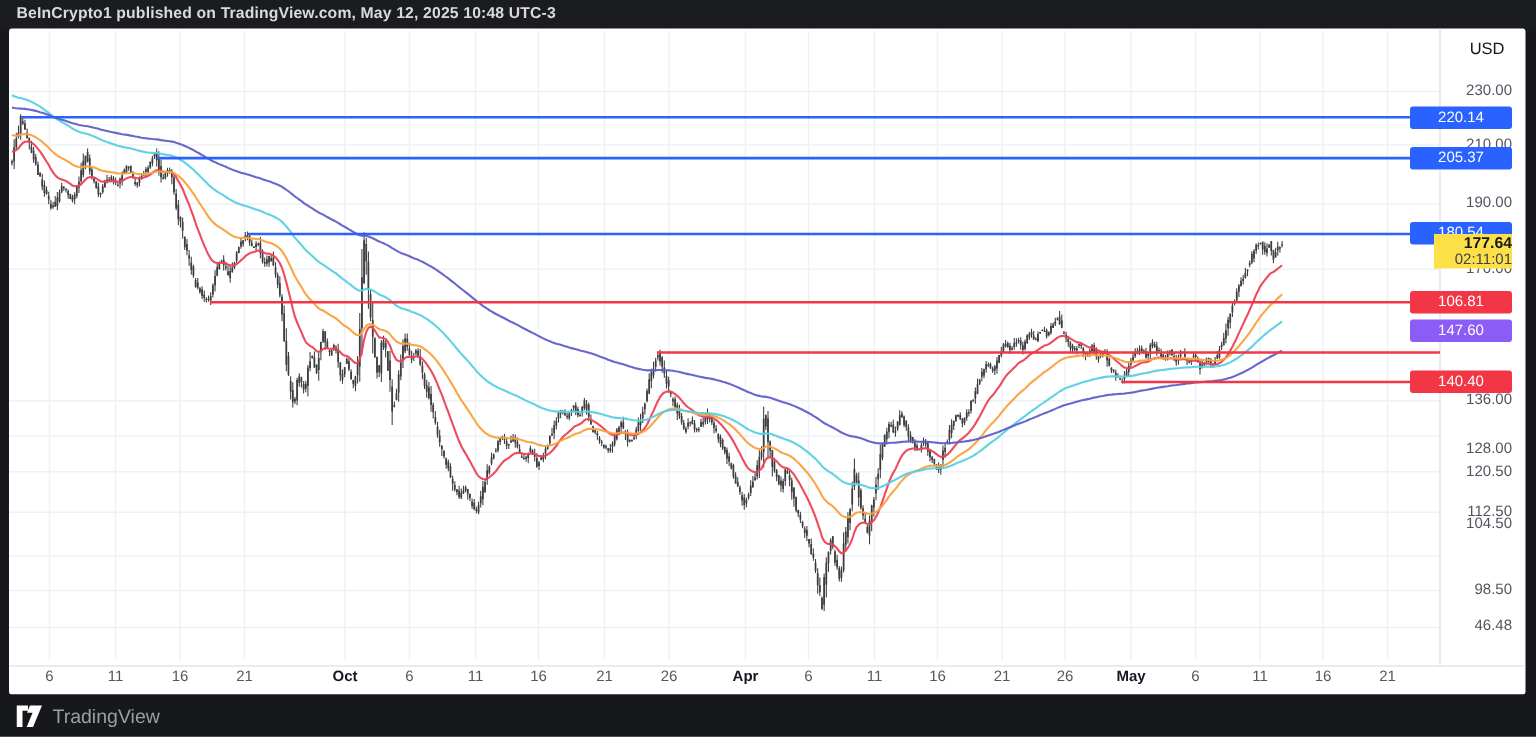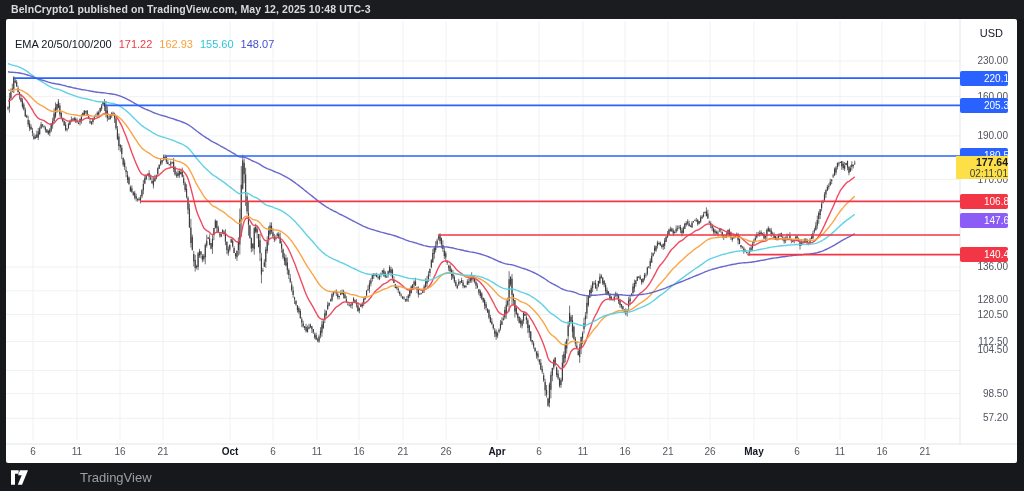--- a/index.html
+++ b/index.html
@@ -31,37 +31,37 @@
   .hdr2 span.e{margin-left:7px;font-weight:400;}
   #price-axis{position:absolute;right:0;top:0;width:60px;height:444px;z-index:4;}
   .usd{
     position:absolute;right:14px;top:8px;color:#131722;font-size:11px;font-weight:500;
   }
   .ptick{
     position:absolute;right:9px;width:50px;height:14px;line-height:14px;
     text-align:right;color:#51545e;font-size:10px;
   }
   .pbadge{
-    position:absolute;right:9px;width:24px;height:15px;line-height:15px;border-radius:2px;
-    text-align:center;color:#ffffff;font-size:10px;font-weight:500;z-index:6;padding-left:24px;
+    position:absolute;right:9px;width:68px;height:15px;line-height:15px;border-radius:2px;
+    text-align:center;color:#ffffff;font-size:10px;font-weight:500;z-index:6;
   }
   .pcur{
     position:absolute;right:9px;width:52px;background:#fde047;z-index:7;text-align:right;
   }
   .pcur .pv{font-size:10.5px;font-weight:700;color:#131722;line-height:12px;}
   .pcur .cd{font-size:10px;color:#3c3f46;line-height:11px;}
   #time-axis{position:absolute;left:0;top:425px;width:1011px;height:19px;z-index:4;}
   .ttick{
     position:absolute;top:2px;width:34px;margin-left:-17px;text-align:center;
     color:#55585f;font-size:10px;
   }
   .ttick.month{font-weight:700;color:#131722;}
   .footer{
     position:absolute;left:0;top:463px;width:100%;height:28px;background:#17181b;
-    display:flex;align-items:center;gap:45px;
+    display:flex;align-items:center;
   }
   .footer .logo{margin-left:11px;display:flex;align-items:center;}
   .footer .logotext{color:#9b9ea6;font-size:13px;margin-left:7px;font-weight:400;}
 </style>
 </head>
 <body>
 
 <div class="banner">
   <span>BeInCrypto1 published on TradingView.com, May 12, 2025 10:48 UTC-3</span>
 </div>
@@ -109,37 +109,34 @@
       <polyline points="2.0,44.5 3.4,45.2 4.9,45.7 6.3,46.2 7.8,46.4 9.2,46.8 10.6,47.2 12.1,47.7 13.5,48.2 15.0,48.9 16.4,49.6 17.8,50.4 19.3,51.2 20.7,52.1 22.2,53.1 23.6,54.2 25.0,55.2 26.5,56.3 27.9,57.4 29.4,58.6 30.8,59.6 32.2,60.6 33.7,61.5 35.1,62.3 36.6,63.1 38.0,64.0 39.4,64.8 40.9,65.8 42.3,66.7 43.8,67.5 45.2,68.2 46.6,68.8 48.1,69.3 49.5,69.7 51.0,70.0 52.4,70.4 53.8,70.8 55.3,71.4 56.7,72.0 58.2,72.6 59.6,73.3 61.0,74.0 62.5,74.6 63.9,75.1 65.4,75.6 66.8,76.1 68.2,76.6 69.7,77.1 71.1,77.6 72.6,78.1 74.0,78.5 75.4,78.9 76.9,79.2 78.3,79.4 79.8,79.7 81.2,80.0 82.6,80.4 84.1,80.8 85.5,81.2 87.0,81.6 88.4,81.9 89.8,82.2 91.3,82.5 92.7,82.7 94.2,82.8 95.6,82.9 97.0,82.9 98.5,83.0 99.9,83.2 101.4,83.5 102.8,83.8 104.2,84.1 105.7,84.3 107.1,84.5 108.6,84.8 110.0,85.3 111.4,85.9 112.9,86.7 114.3,87.5 115.8,88.4 117.2,89.4 118.6,90.5 120.1,91.7 121.5,92.9 123.0,94.2 124.4,95.6 125.8,97.0 127.3,98.4 128.7,99.9 130.2,101.3 131.6,102.7 133.0,104.1 134.5,105.5 135.9,106.7 137.4,107.7 138.8,108.7 140.2,109.6 141.7,110.4 143.1,111.3 144.6,112.2 146.0,113.2 147.4,114.1 148.9,114.9 150.3,115.7 151.8,116.4 153.2,116.9 154.6,117.4 156.1,117.9 157.5,118.2 159.0,118.7 160.4,119.1 161.8,119.6 163.3,120.1 164.7,120.6 166.2,121.0 167.6,121.6 169.0,122.2 170.5,122.9 171.9,123.5 173.4,124.0 174.8,124.6 176.2,125.2 177.7,126.0 179.1,126.8 180.6,127.7 182.0,128.9 183.4,130.3 184.9,132.0 186.3,133.7 187.8,135.6 189.2,137.6 190.6,139.5 192.1,141.1 193.5,142.7 195.0,144.4 196.4,146.1 197.8,147.7 199.3,149.1 200.7,150.4 202.2,151.7 203.6,153.0 205.0,154.4 206.5,155.6 207.9,156.6 209.4,157.4 210.8,158.4 212.2,159.4 213.7,160.4 215.1,161.4 216.6,162.4 218.0,163.3 219.4,164.4 220.9,165.6 222.3,166.8 223.8,167.9 225.2,168.9 226.6,170.0 228.1,171.1 229.5,172.3 231.0,173.4 232.4,174.3 233.8,174.8 235.3,174.7 236.7,174.0 238.2,173.6 239.6,173.6 241.0,174.0 242.5,174.6 243.9,175.4 245.4,176.4 246.8,177.3 248.2,177.9 249.7,178.5 251.1,179.2 252.6,180.1 254.0,181.1 255.4,182.4 256.9,183.7 258.3,184.8 259.8,185.6 261.2,186.3 262.6,186.8 264.1,187.2 265.5,187.7 267.0,188.2 268.4,188.9 269.8,189.4 271.3,189.9 272.7,190.5 274.2,191.1 275.6,191.8 277.0,192.7 278.5,193.6 279.9,194.6 281.4,195.7 282.8,196.8 284.2,198.0 285.7,199.3 287.1,200.7 288.6,202.1 290.0,203.6 291.4,205.2 292.9,206.7 294.3,208.4 295.8,210.0 297.2,211.7 298.6,213.5 300.1,215.2 301.5,216.9 303.0,218.5 304.4,220.0 305.8,221.6 307.3,223.2 308.7,224.9 310.2,226.6 311.6,228.3 313.0,229.9 314.5,231.3 315.9,232.7 317.4,233.9 318.8,235.1 320.2,236.1 321.7,237.0 323.1,237.9 324.6,238.7 326.0,239.4 327.4,240.1 328.9,240.7 330.3,241.3 331.8,242.0 333.2,242.7 334.6,243.3 336.1,243.9 337.5,244.5 339.0,245.1 340.4,245.9 341.8,246.6 343.3,247.4 344.7,248.1 346.2,248.8 347.6,249.4 349.0,250.0 350.5,250.7 351.9,251.5 353.4,252.2 354.8,252.8 356.2,253.4 357.7,253.9 359.1,254.4 360.6,254.7 362.0,255.0 363.4,255.2 364.9,255.4 366.3,255.4 367.8,255.4 369.2,255.4 370.6,255.4 372.1,255.5 373.5,255.5 375.0,255.5 376.4,255.4 377.8,255.5 379.3,255.5 380.7,255.5 382.2,255.5 383.6,255.3 385.0,255.3 386.5,255.4 387.9,255.6 389.4,255.8 390.8,256.1 392.2,256.4 393.7,256.7 395.1,257.1 396.6,257.5 398.0,258.0 399.4,258.4 400.9,258.8 402.3,259.2 403.8,259.4 405.2,259.6 406.6,259.7 408.1,259.8 409.5,259.9 411.0,260.1 412.4,260.4 413.8,260.7 415.3,261.0 416.7,261.2 418.2,261.3 419.6,261.4 421.0,261.3 422.5,261.2 423.9,261.0 425.4,260.6 426.8,260.1 428.2,259.4 429.7,258.8 431.1,258.0 432.6,257.2 434.0,256.4 435.4,255.8 436.9,255.3 438.3,254.9 439.8,254.6 441.2,254.4 442.6,254.3 444.1,254.2 445.5,254.3 447.0,254.4 448.4,254.5 449.8,254.8 451.3,255.0 452.7,255.2 454.2,255.3 455.6,255.5 457.0,255.7 458.5,256.0 459.9,256.2 461.4,256.3 462.8,256.4 464.2,256.5 465.7,256.5 467.1,256.6 468.6,256.7 470.0,256.9 471.4,257.1 472.9,257.4 474.3,257.8 475.8,258.2 477.2,258.7 478.6,259.3 480.1,259.8 481.5,260.5 483.0,261.2 484.4,262.0 485.8,262.8 487.3,263.7 488.7,264.6 490.2,265.6 491.6,266.5 493.0,267.4 494.5,268.1 495.9,268.7 497.4,269.3 498.8,269.7 500.2,270.1 501.7,270.3 503.1,270.1 504.6,269.9 506.0,270.0 507.4,270.2 508.9,270.6 510.3,271.1 511.8,271.7 513.2,272.3 514.6,272.9 516.1,273.4 517.5,273.8 519.0,274.3 520.4,274.8 521.8,275.5 523.3,276.2 524.7,277.0 526.2,277.9 527.6,278.8 529.0,279.8 530.5,280.9 531.9,281.9 533.4,283.1 534.8,284.3 536.2,285.6 537.7,286.9 539.1,288.4 540.6,290.0 542.0,291.7 543.4,293.1 544.9,294.2 546.3,295.2 547.8,296.1 549.2,297.0 550.6,298.1 552.1,299.2 553.5,300.5 555.0,301.6 556.4,302.4 557.8,303.0 559.3,303.5 560.7,303.8 562.2,303.9 563.6,303.7 565.0,303.7 566.5,303.9 567.9,304.2 569.4,304.6 570.8,305.0 572.2,305.6 573.7,306.1 575.1,306.3 576.6,306.5 578.0,306.5 579.4,306.3 580.9,305.8 582.3,305.2 583.8,304.5 585.2,303.8 586.6,303.0 588.1,302.2 589.5,301.5 591.0,300.8 592.4,300.0 593.8,299.2 595.3,298.4 596.7,297.7 598.2,297.0 599.6,296.5 601.0,296.1 602.5,295.7 603.9,295.4 605.4,295.1 606.8,294.8 608.2,294.5 609.7,294.1 611.1,293.7 612.6,293.5 614.0,293.4 615.4,293.3 616.9,293.2 618.3,293.2 619.8,293.2 621.2,293.2 622.6,293.0 624.1,292.7 625.5,292.4 627.0,291.9 628.4,291.3 629.8,290.7 631.3,290.0 632.7,289.4 634.2,288.8 635.6,288.3 637.0,287.7 638.5,287.1 639.9,286.4 641.4,285.6 642.8,284.9 644.2,284.0 645.7,283.0 647.1,282.0 648.6,280.9 650.0,279.7 651.4,278.6 652.9,277.4 654.3,276.3 655.8,275.3 657.2,274.3 658.6,273.2 660.1,272.0 661.5,270.8 663.0,269.5 664.4,268.3 665.8,267.1 667.3,266.0 668.7,264.9 670.2,263.8 671.6,262.6 673.0,261.5 674.5,260.4 675.9,259.4 677.4,258.4 678.8,257.3 680.2,256.1 681.7,255.1 683.1,254.1 684.6,253.1 686.0,252.0 687.4,251.0 688.9,250.0 690.3,249.0 691.8,248.1 693.2,247.1 694.6,246.1 696.1,245.1 697.5,244.1 699.0,243.0 700.4,242.0 701.8,241.2 703.3,240.4 704.7,239.7 706.2,239.1 707.6,238.6 709.0,238.1 710.5,237.6 711.9,237.1 713.4,236.6 714.8,236.1 716.2,235.7 717.7,235.3 719.1,235.0 720.6,234.6 722.0,234.1 723.4,233.8 724.9,233.5 726.3,233.2 727.8,232.9 729.2,232.6 730.6,232.3 732.1,232.1 733.5,232.0 735.0,231.9 736.4,231.8 737.8,231.9 739.3,231.9 740.7,231.9 742.2,232.0 743.6,232.0 745.0,232.0 746.5,231.8 747.9,231.6 749.4,231.4 750.8,231.1 752.2,230.8 753.7,230.5 755.1,230.2 756.6,229.9 758.0,229.7 759.4,229.4 760.9,229.1 762.3,228.7 763.8,228.4 765.2,228.1 766.6,227.9 768.1,227.7 769.5,227.6 771.0,227.4 772.4,227.2 773.8,227.0 775.3,226.8 776.7,226.7 778.2,226.6 779.6,226.5 781.0,226.3 782.5,226.1 783.9,226.0 785.4,225.9 786.8,225.9 788.2,225.8 789.7,225.6 791.1,225.5 792.6,225.5 794.0,225.5 795.4,225.5 796.9,225.5 798.3,225.4 799.8,225.4 801.2,225.3 802.6,225.3 804.1,225.3 805.5,225.1 807.0,224.9 808.4,224.7 809.8,224.3 811.3,223.8 812.7,223.2 814.2,222.6 815.6,221.8 817.0,221.0 818.5,220.1 819.9,219.1 821.4,218.0 822.8,216.9 824.2,215.8 825.7,214.6 827.1,213.4 828.6,212.1 830.0,210.7 831.4,209.3 832.9,207.9 834.3,206.6 835.8,205.3 837.2,204.1 838.6,202.9 840.1,201.7 841.5,200.6 843.0,199.6 844.4,198.6 845.8,197.5 847.3,196.4 848.7,195.3 " fill="none" stroke="#58cfe3" stroke-width="1.4" stroke-linejoin="round" opacity="0.95"></polyline>
       <polyline points="2.0,52.7 3.4,53.0 4.9,53.2 6.3,53.3 7.8,53.4 9.2,53.5 10.6,53.6 12.1,53.8 13.5,54.0 15.0,54.3 16.4,54.6 17.8,54.9 19.3,55.3 20.7,55.8 22.2,56.2 23.6,56.7 25.0,57.2 26.5,57.7 27.9,58.3 29.4,58.9 30.8,59.4 32.2,59.9 33.7,60.4 35.1,60.8 36.6,61.2 38.0,61.6 39.4,62.1 40.9,62.6 42.3,63.1 43.8,63.5 45.2,63.9 46.6,64.3 48.1,64.5 49.5,64.8 51.0,65.0 52.4,65.2 53.8,65.5 55.3,65.8 56.7,66.2 58.2,66.5 59.6,66.9 61.0,67.4 62.5,67.7 63.9,68.0 65.4,68.3 66.8,68.7 68.2,69.0 69.7,69.3 71.1,69.6 72.6,69.9 74.0,70.2 75.4,70.5 76.9,70.7 78.3,70.9 79.8,71.1 81.2,71.4 82.6,71.6 84.1,72.0 85.5,72.2 87.0,72.5 88.4,72.8 89.8,73.0 91.3,73.2 92.7,73.4 94.2,73.5 95.6,73.7 97.0,73.8 98.5,73.9 99.9,74.1 101.4,74.4 102.8,74.6 104.2,74.8 105.7,75.0 107.1,75.2 108.6,75.4 110.0,75.7 111.4,76.2 112.9,76.6 114.3,77.1 115.8,77.7 117.2,78.3 118.6,78.9 120.1,79.6 121.5,80.3 123.0,81.1 124.4,81.9 125.8,82.7 127.3,83.5 128.7,84.4 130.2,85.2 131.6,86.1 133.0,86.9 134.5,87.7 135.9,88.5 137.4,89.1 138.8,89.8 140.2,90.4 141.7,91.0 143.1,91.6 144.6,92.2 146.0,92.9 147.4,93.5 148.9,94.1 150.3,94.7 151.8,95.2 153.2,95.7 154.6,96.1 156.1,96.5 157.5,96.9 159.0,97.3 160.4,97.7 161.8,98.2 163.3,98.6 164.7,99.1 166.2,99.5 167.6,99.9 169.0,100.5 170.5,101.0 171.9,101.5 173.4,101.9 174.8,102.4 176.2,103.0 177.7,103.5 179.1,104.1 180.6,104.8 182.0,105.6 183.4,106.5 184.9,107.5 186.3,108.5 187.8,109.7 189.2,110.8 190.6,112.0 192.1,113.0 193.5,114.1 195.0,115.1 196.4,116.2 197.8,117.2 199.3,118.1 200.7,119.1 202.2,119.9 203.6,120.9 205.0,121.8 206.5,122.7 207.9,123.4 209.4,124.1 210.8,124.9 212.2,125.7 213.7,126.5 215.1,127.3 216.6,128.0 218.0,128.8 219.4,129.6 220.9,130.5 222.3,131.4 223.8,132.2 225.2,133.0 226.6,133.9 228.1,134.7 229.5,135.6 231.0,136.5 232.4,137.3 233.8,137.8 235.3,138.1 236.7,138.1 238.2,138.3 239.6,138.6 241.0,139.2 242.5,139.8 243.9,140.5 245.4,141.3 246.8,142.0 248.2,142.6 249.7,143.2 251.1,143.9 252.6,144.6 254.0,145.4 255.4,146.4 256.9,147.3 258.3,148.1 259.8,148.9 261.2,149.6 262.6,150.1 264.1,150.6 265.5,151.2 267.0,151.8 268.4,152.5 269.8,153.1 271.3,153.6 272.7,154.2 274.2,154.9 275.6,155.5 277.0,156.3 278.5,157.1 279.9,157.9 281.4,158.7 282.8,159.5 284.2,160.4 285.7,161.4 287.1,162.4 288.6,163.4 290.0,164.5 291.4,165.5 292.9,166.6 294.3,167.7 295.8,168.9 297.2,170.0 298.6,171.2 300.1,172.4 301.5,173.5 303.0,174.7 304.4,175.8 305.8,176.9 307.3,178.1 308.7,179.2 310.2,180.4 311.6,181.6 313.0,182.8 314.5,183.8 315.9,184.9 317.4,185.9 318.8,186.8 320.2,187.8 321.7,188.6 323.1,189.5 324.6,190.3 326.0,191.0 327.4,191.8 328.9,192.5 330.3,193.2 331.8,194.0 333.2,194.8 334.6,195.5 336.1,196.2 337.5,196.9 339.0,197.6 340.4,198.4 341.8,199.2 343.3,200.0 344.7,200.7 346.2,201.5 347.6,202.2 349.0,202.9 350.5,203.6 351.9,204.4 353.4,205.2 354.8,205.9 356.2,206.6 357.7,207.3 359.1,207.9 360.6,208.5 362.0,209.1 363.4,209.6 364.9,210.1 366.3,210.5 367.8,210.9 369.2,211.4 370.6,211.8 372.1,212.2 373.5,212.7 375.0,213.1 376.4,213.4 377.8,213.8 379.3,214.2 380.7,214.7 382.2,215.0 383.6,215.3 385.0,215.7 386.5,216.1 387.9,216.5 389.4,217.0 390.8,217.5 392.2,218.0 393.7,218.6 395.1,219.1 396.6,219.6 398.0,220.2 399.4,220.8 400.9,221.3 402.3,221.8 403.8,222.3 405.2,222.7 406.6,223.1 408.1,223.5 409.5,223.9 411.0,224.3 412.4,224.8 413.8,225.3 415.3,225.7 416.7,226.2 418.2,226.6 419.6,226.9 421.0,227.2 422.5,227.5 423.9,227.7 425.4,227.9 426.8,227.9 428.2,227.9 429.7,227.9 431.1,227.8 432.6,227.7 434.0,227.7 435.4,227.7 436.9,227.7 438.3,227.8 439.8,227.9 441.2,228.0 442.6,228.2 444.1,228.5 445.5,228.7 447.0,229.0 448.4,229.4 449.8,229.7 451.3,230.1 452.7,230.4 454.2,230.7 455.6,231.0 457.0,231.3 458.5,231.7 459.9,232.0 461.4,232.3 462.8,232.6 464.2,232.9 465.7,233.1 467.1,233.3 468.6,233.6 470.0,233.9 471.4,234.3 472.9,234.6 474.3,235.0 475.8,235.5 477.2,235.9 478.6,236.4 480.1,236.9 481.5,237.4 483.0,238.0 484.4,238.6 485.8,239.2 487.3,239.8 488.7,240.5 490.2,241.2 491.6,241.8 493.0,242.5 494.5,243.0 495.9,243.6 497.4,244.1 498.8,244.6 500.2,244.9 501.7,245.3 503.1,245.4 504.6,245.6 506.0,245.8 507.4,246.2 508.9,246.6 510.3,247.1 511.8,247.6 513.2,248.1 514.6,248.6 516.1,249.1 517.5,249.5 519.0,250.0 520.4,250.4 521.8,251.0 523.3,251.6 524.7,252.2 526.2,252.8 527.6,253.5 529.0,254.2 530.5,255.0 531.9,255.7 533.4,256.5 534.8,257.3 536.2,258.2 537.7,259.1 539.1,260.0 540.6,261.0 542.0,262.1 543.4,263.0 544.9,263.8 546.3,264.6 547.8,265.3 549.2,266.0 550.6,266.8 552.1,267.6 553.5,268.5 555.0,269.3 556.4,270.0 557.8,270.6 559.3,271.1 560.7,271.6 562.2,271.9 563.6,272.1 565.0,272.4 566.5,272.8 567.9,273.2 569.4,273.7 570.8,274.2 572.2,274.8 573.7,275.3 575.1,275.7 576.6,276.1 578.0,276.3 579.4,276.5 580.9,276.6 582.3,276.6 583.8,276.6 585.2,276.5 586.6,276.3 588.1,276.2 589.5,276.2 591.0,276.1 592.4,275.9 593.8,275.8 595.3,275.6 596.7,275.5 598.2,275.4 599.6,275.3 601.0,275.3 602.5,275.3 603.9,275.4 605.4,275.4 606.8,275.5 608.2,275.5 609.7,275.5 611.1,275.5 612.6,275.6 614.0,275.7 615.4,275.8 616.9,276.0 618.3,276.1 619.8,276.3 621.2,276.4 622.6,276.5 624.1,276.5 625.5,276.5 627.0,276.4 628.4,276.3 629.8,276.1 631.3,276.0 632.7,275.8 634.2,275.6 635.6,275.5 637.0,275.3 638.5,275.1 639.9,274.9 641.4,274.6 642.8,274.4 644.2,274.0 645.7,273.6 647.1,273.2 648.6,272.8 650.0,272.3 651.4,271.8 652.9,271.3 654.3,270.8 655.8,270.3 657.2,269.9 658.6,269.4 660.1,268.8 661.5,268.2 663.0,267.6 664.4,267.0 665.8,266.4 667.3,265.9 668.7,265.3 670.2,264.7 671.6,264.1 673.0,263.5 674.5,263.0 675.9,262.5 677.4,261.9 678.8,261.3 680.2,260.7 681.7,260.1 683.1,259.5 684.6,258.9 686.0,258.3 687.4,257.7 688.9,257.1 690.3,256.5 691.8,256.0 693.2,255.4 694.6,254.8 696.1,254.2 697.5,253.6 699.0,252.9 700.4,252.3 701.8,251.8 703.3,251.2 704.7,250.8 706.2,250.3 707.6,250.0 709.0,249.6 710.5,249.2 711.9,248.8 713.4,248.4 714.8,248.0 716.2,247.7 717.7,247.4 719.1,247.1 720.6,246.8 722.0,246.4 723.4,246.1 724.9,245.8 726.3,245.5 727.8,245.2 729.2,245.0 730.6,244.7 732.1,244.4 733.5,244.2 735.0,244.1 736.4,243.9 737.8,243.8 739.3,243.7 740.7,243.6 742.2,243.5 743.6,243.4 745.0,243.2 746.5,243.0 747.9,242.8 749.4,242.6 750.8,242.3 752.2,242.0 753.7,241.7 755.1,241.4 756.6,241.2 758.0,241.0 759.4,240.7 760.9,240.4 762.3,240.1 763.8,239.8 765.2,239.5 766.6,239.3 768.1,239.1 769.5,238.9 771.0,238.7 772.4,238.5 773.8,238.2 775.3,238.0 776.7,237.8 778.2,237.7 779.6,237.5 781.0,237.3 782.5,237.1 783.9,236.9 785.4,236.7 786.8,236.6 788.2,236.4 789.7,236.2 791.1,236.0 792.6,235.9 794.0,235.8 795.4,235.7 796.9,235.6 798.3,235.4 799.8,235.3 801.2,235.2 802.6,235.1 804.1,234.9 805.5,234.7 807.0,234.5 808.4,234.3 809.8,234.0 811.3,233.7 812.7,233.2 814.2,232.8 815.6,232.3 817.0,231.8 818.5,231.1 819.9,230.5 821.4,229.8 822.8,229.2 824.2,228.4 825.7,227.7 827.1,226.9 828.6,226.1 830.0,225.2 831.4,224.3 832.9,223.4 834.3,222.6 835.8,221.7 837.2,220.9 838.6,220.1 840.1,219.3 841.5,218.5 843.0,217.8 844.4,217.1 845.8,216.3 847.3,215.5 848.7,214.7 " fill="none" stroke="#5f5fc9" stroke-width="1.4" stroke-linejoin="round" opacity="0.95"></polyline>
       <line x1="8" y1="59.18719788248548" x2="954" y2="59.18719788248548" stroke="#2962ff" stroke-width="1.7"></line>
       <line x1="99" y1="86.42998490892423" x2="954" y2="86.42998490892423" stroke="#2962ff" stroke-width="1.7"></line>
       <line x1="159" y1="136.97721496304024" x2="954" y2="136.97721496304024" stroke="#2962ff" stroke-width="1.7"></line>
       <line x1="134" y1="182.44642381731026" x2="954" y2="182.44642381731026" stroke="#f23645" stroke-width="1.7"></line>
       <line x1="432" y1="215.99701280836976" x2="954" y2="215.99701280836976" stroke="#f23645" stroke-width="1.7"></line>
       <line x1="742" y1="235.61420322804628" x2="954" y2="235.61420322804628" stroke="#f23645" stroke-width="1.7"></line>
     </svg>
 
-  <div class="hdr2">
-    <span>EMA 20/50/100/200</span><span id="ema-values"><span class="e" style="color: rgb(239, 58, 65);">171.22</span><span class="e" style="color: rgb(247, 162, 59);">162.93</span><span class="e" style="color: rgb(47, 198, 220);">155.60</span><span class="e" style="color: rgb(66, 80, 206);">148.07</span></span>
-  </div>
 
   <div id="price-axis">
     <div class="usd">USD</div>
   <div class="ptick" style="top: 35px;">230.00</div>
-      <div class="ptick" style="top: 70.6848px;">160.00</div>
+      <div class="ptick" style="top: 70.6848px;">210.00</div>
       <div class="ptick" style="top: 109.944px;">190.00</div>
       <div class="ptick" style="top: 153.573px;">170.00</div>
       <div class="ptick" style="top: 241.104px;">136.00</div>
       <div class="ptick" style="top: 274px;">128.00</div>
       <div class="ptick" style="top: 288.57px;">120.50</div>
       <div class="ptick" style="top: 315.517px;">112.50</div>
       <div class="ptick" style="top: 324px;">104.50</div>
       <div class="ptick" style="top: 367.647px;">98.50</div>
-      <div class="ptick" style="top: 392.3px;">57.20</div>
+      <div class="ptick" style="top: 392.3px;">46.48</div>
       <div class="pbadge" style="top: 51.6872px; background: rgb(41, 98, 255);">220.14</div>
       <div class="pbadge" style="top: 78.93px; background: rgb(41, 98, 255);">205.37</div>
       <div class="pbadge" style="top: 129.477px; background: rgb(41, 98, 255);">180.54</div>
       <div class="pbadge" style="top: 174.946px; background: rgb(242, 54, 69);">106.81</div>
       <div class="pbadge" style="top: 194px; background: #8b5cf6;">147.60</div>
       <div class="pbadge" style="top: 228.114px; background: rgb(242, 54, 69);">140.40</div>
       <div class="pcur" style="top: 137.329px;">
         <div class="pv">177.64</div>
         <div class="cd">02:11:01</div>
       </div>

